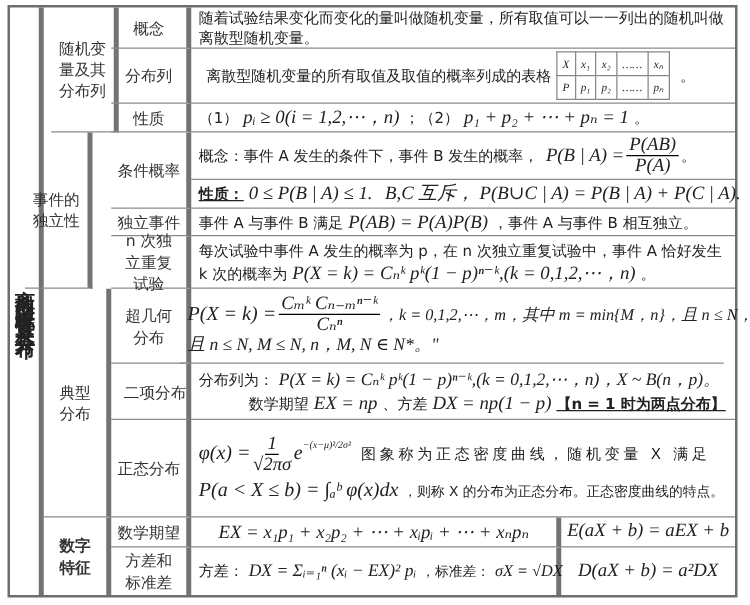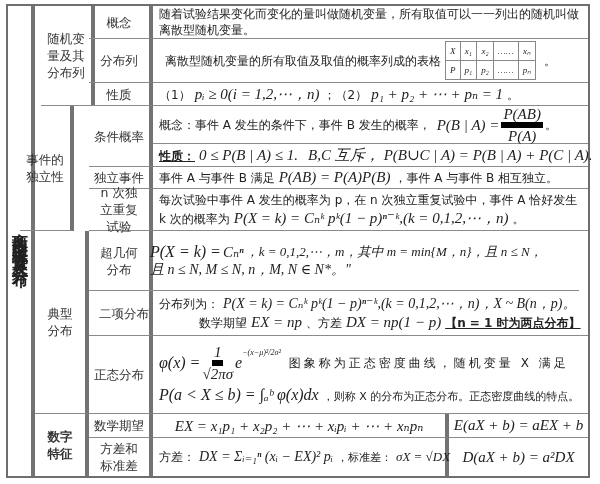--- a/index.html
+++ b/index.html
@@ -15,21 +15,21 @@
   .label { font-family: "DejaVu Sans", "Liberation Sans", sans-serif; font-size: 12.5px; color:#333; line-height: 17px; }
   .content { padding: 0 6px; line-height: 18px; font-size: 12.5px; }
   .math { font-family: "Liberation Serif", "DejaVu Serif", serif; font-style: italic; font-size: 15px; }
   .mathlg { font-family: "Liberation Serif", "DejaVu Serif", serif; font-style: italic; font-size: 16px; }
   .cn { font-family: "DejaVu Sans", sans-serif; font-size: 12px; }
   .bold { font-weight: bold; text-decoration: underline; }
   .mini-table { border-collapse: collapse; display: inline-table; margin-left: 4px; vertical-align: middle; }
   .mini-table td { border: 1px solid #888; font-size: 9px; font-style: italic; padding: 0 4px; height: 11px;
                    font-family: "Liberation Serif", serif; text-align:center; }
   .frac { display: inline-flex; flex-direction: column; align-items: center; vertical-align: middle; margin: 0 2px; }
-  .frac .num { border-bottom: 6px solid #000000; padding: 0 2px; line-height: 16px; }
+  .frac .num { border-bottom: 1px solid #000000; padding: 0 2px; line-height: 16px; }
   .frac .den { line-height: 16px; }
   sup, sub { font-size: 9px; }
   .line { display:block; white-space: nowrap; }
 </style>
 </head>
 <body>
 
 <div class="frame"></div>
 
 <div class="cell center" style="left:8px; top:6px; width:27px; height:470px; border-bottom:none;">
@@ -159,20 +159,21 @@
       <span class="cn">。</span>
     </span>
   </div>
 </div>
 
 <div class="cell" style="left:144px; top:231px; width:435px; height:60px; border-right:none;">
   <div class="content">
     <span class="line" style="display:flex; align-items:center;">
       <span class="mathlg">P(X = k) =</span>
       <span class="frac math">
+        <span class="num">Cₘᵏ Cₙ₋ₘⁿ⁻ᵏ</span>
         <span class="den">Cₙⁿ</span>
       </span>
       <span class="math" style="font-size:13px;">，k = 0,1,2,⋯，m，其中 m = min{M，n}，且 n ≤ N，</span>
     </span>
     <span class="line math" style="font-size:14px;">且 n ≤ N, M ≤ N, n，M, N ∈ N*。"</span>
   </div>
 </div>
 
 <div class="cell" style="left:153px; top:291px; width:435px; height:45px; border-right:none;">
   <div class="content">

